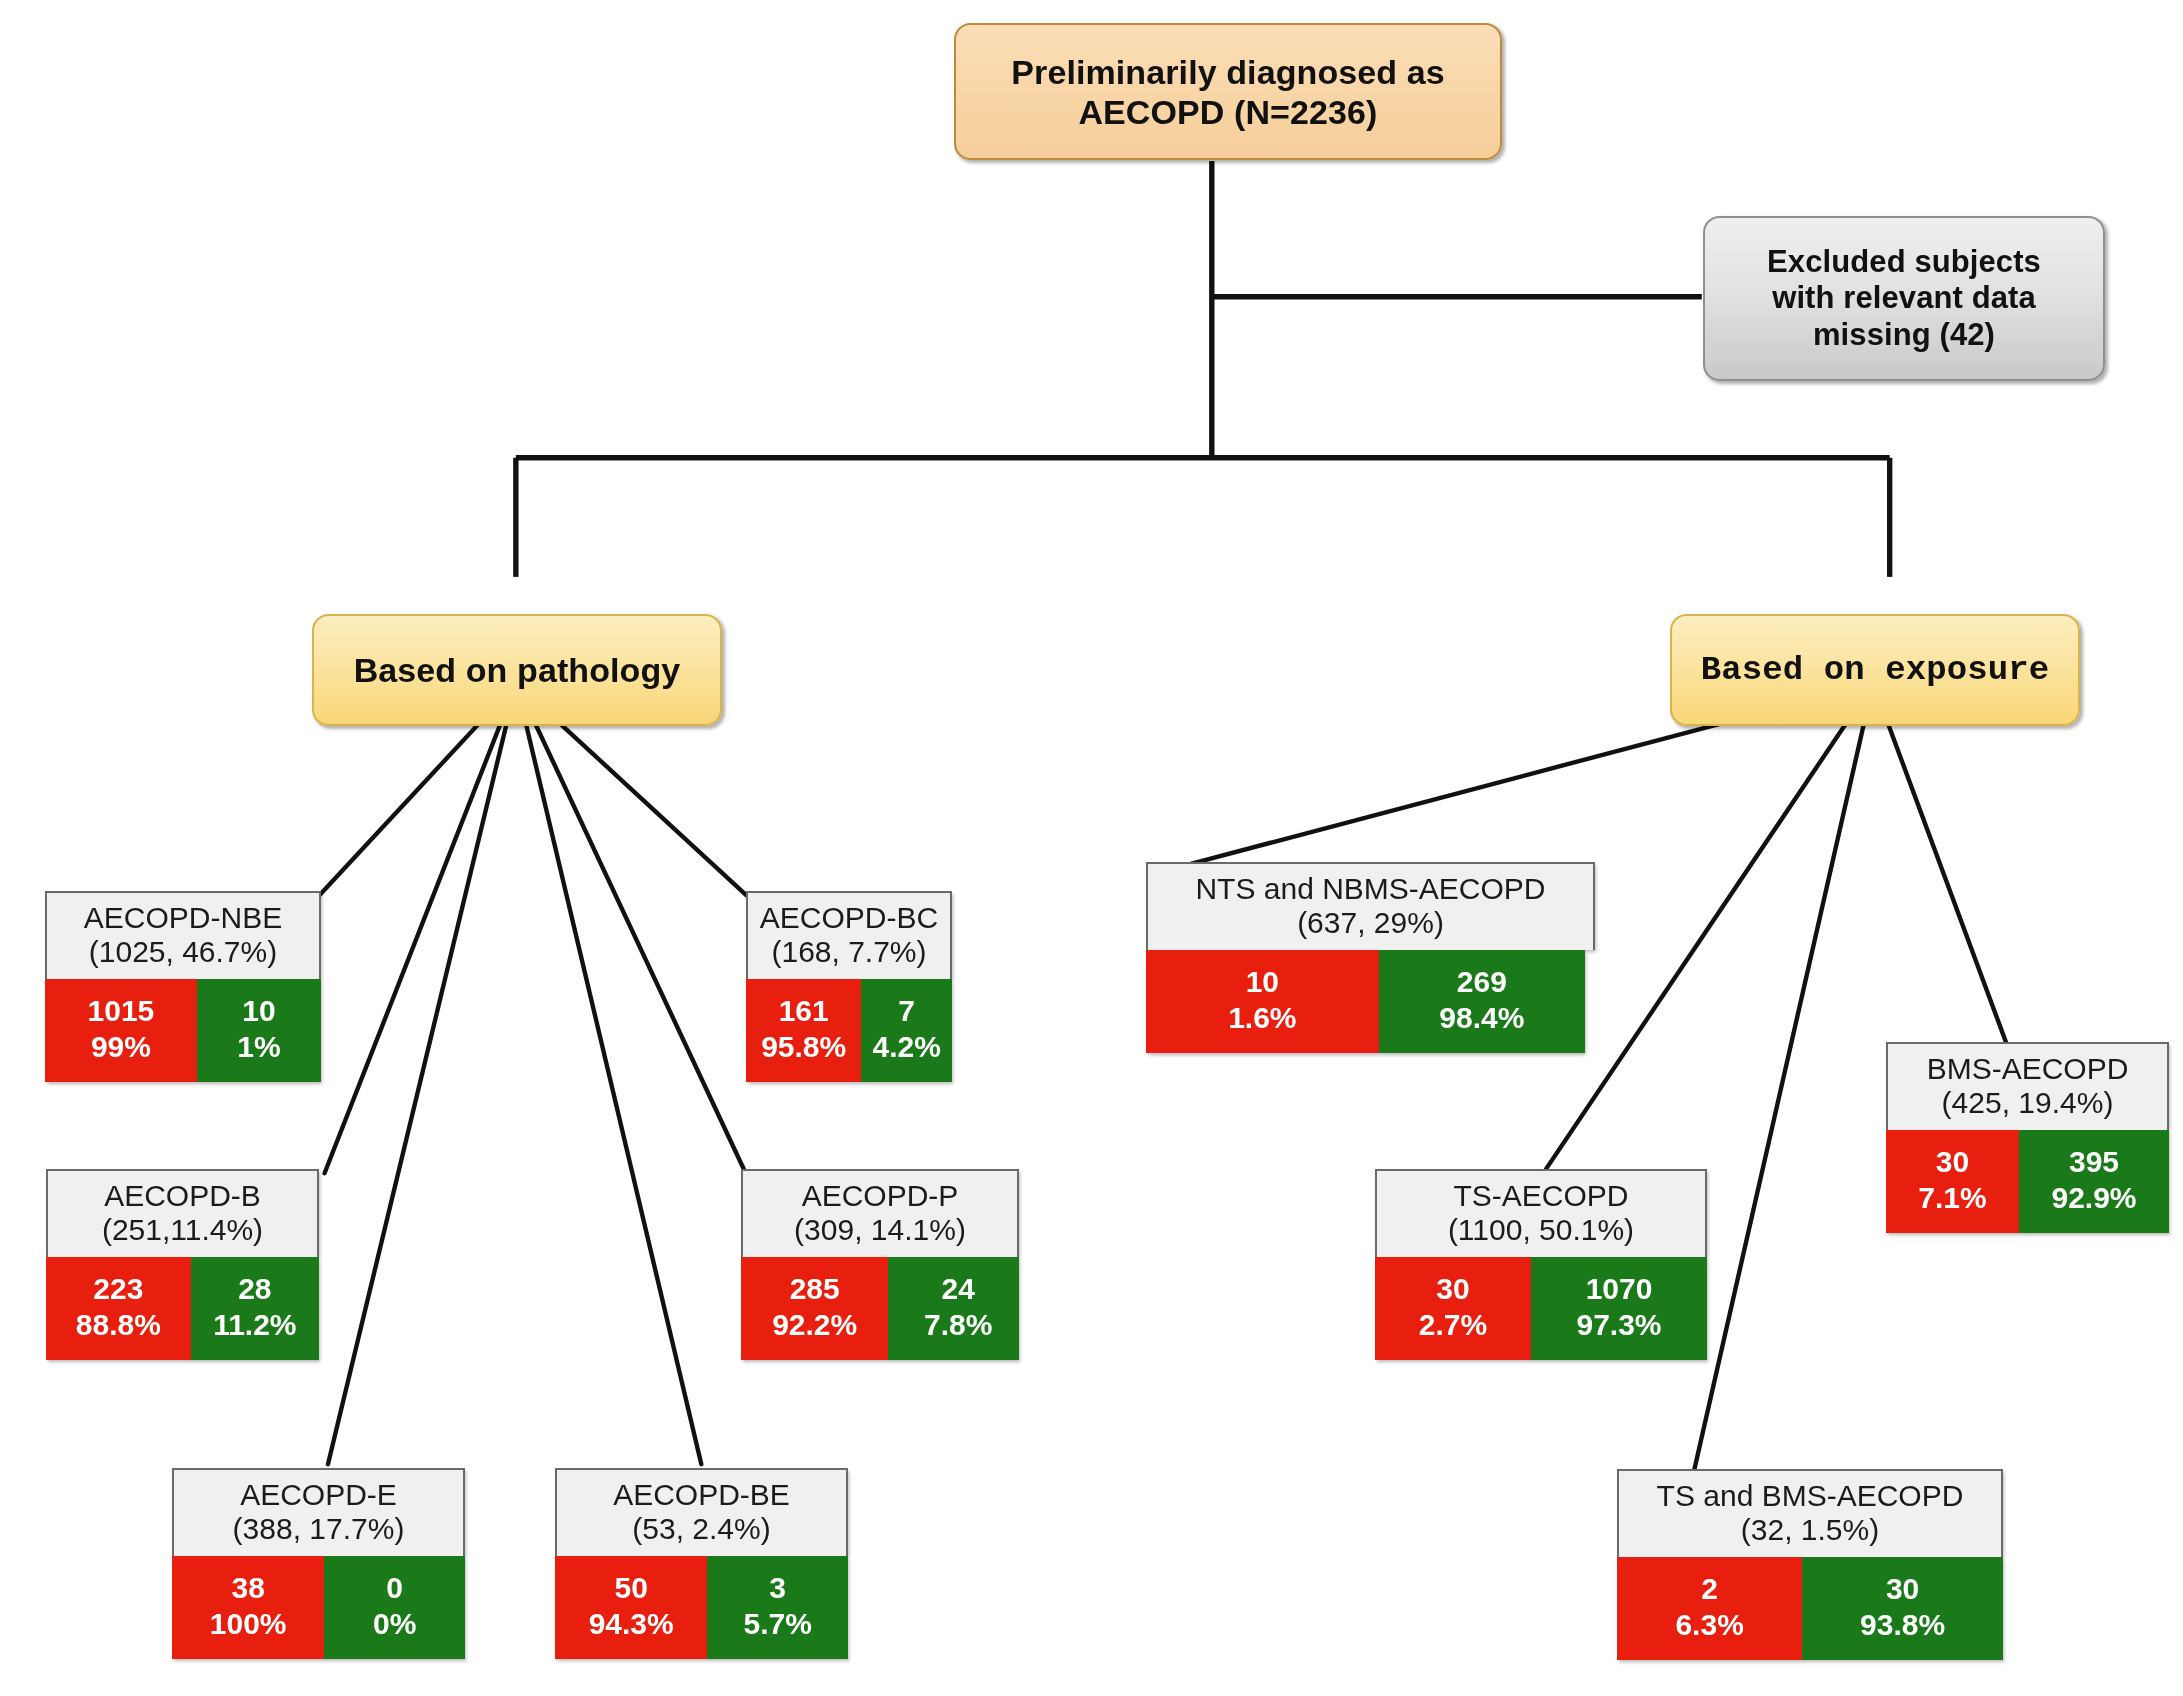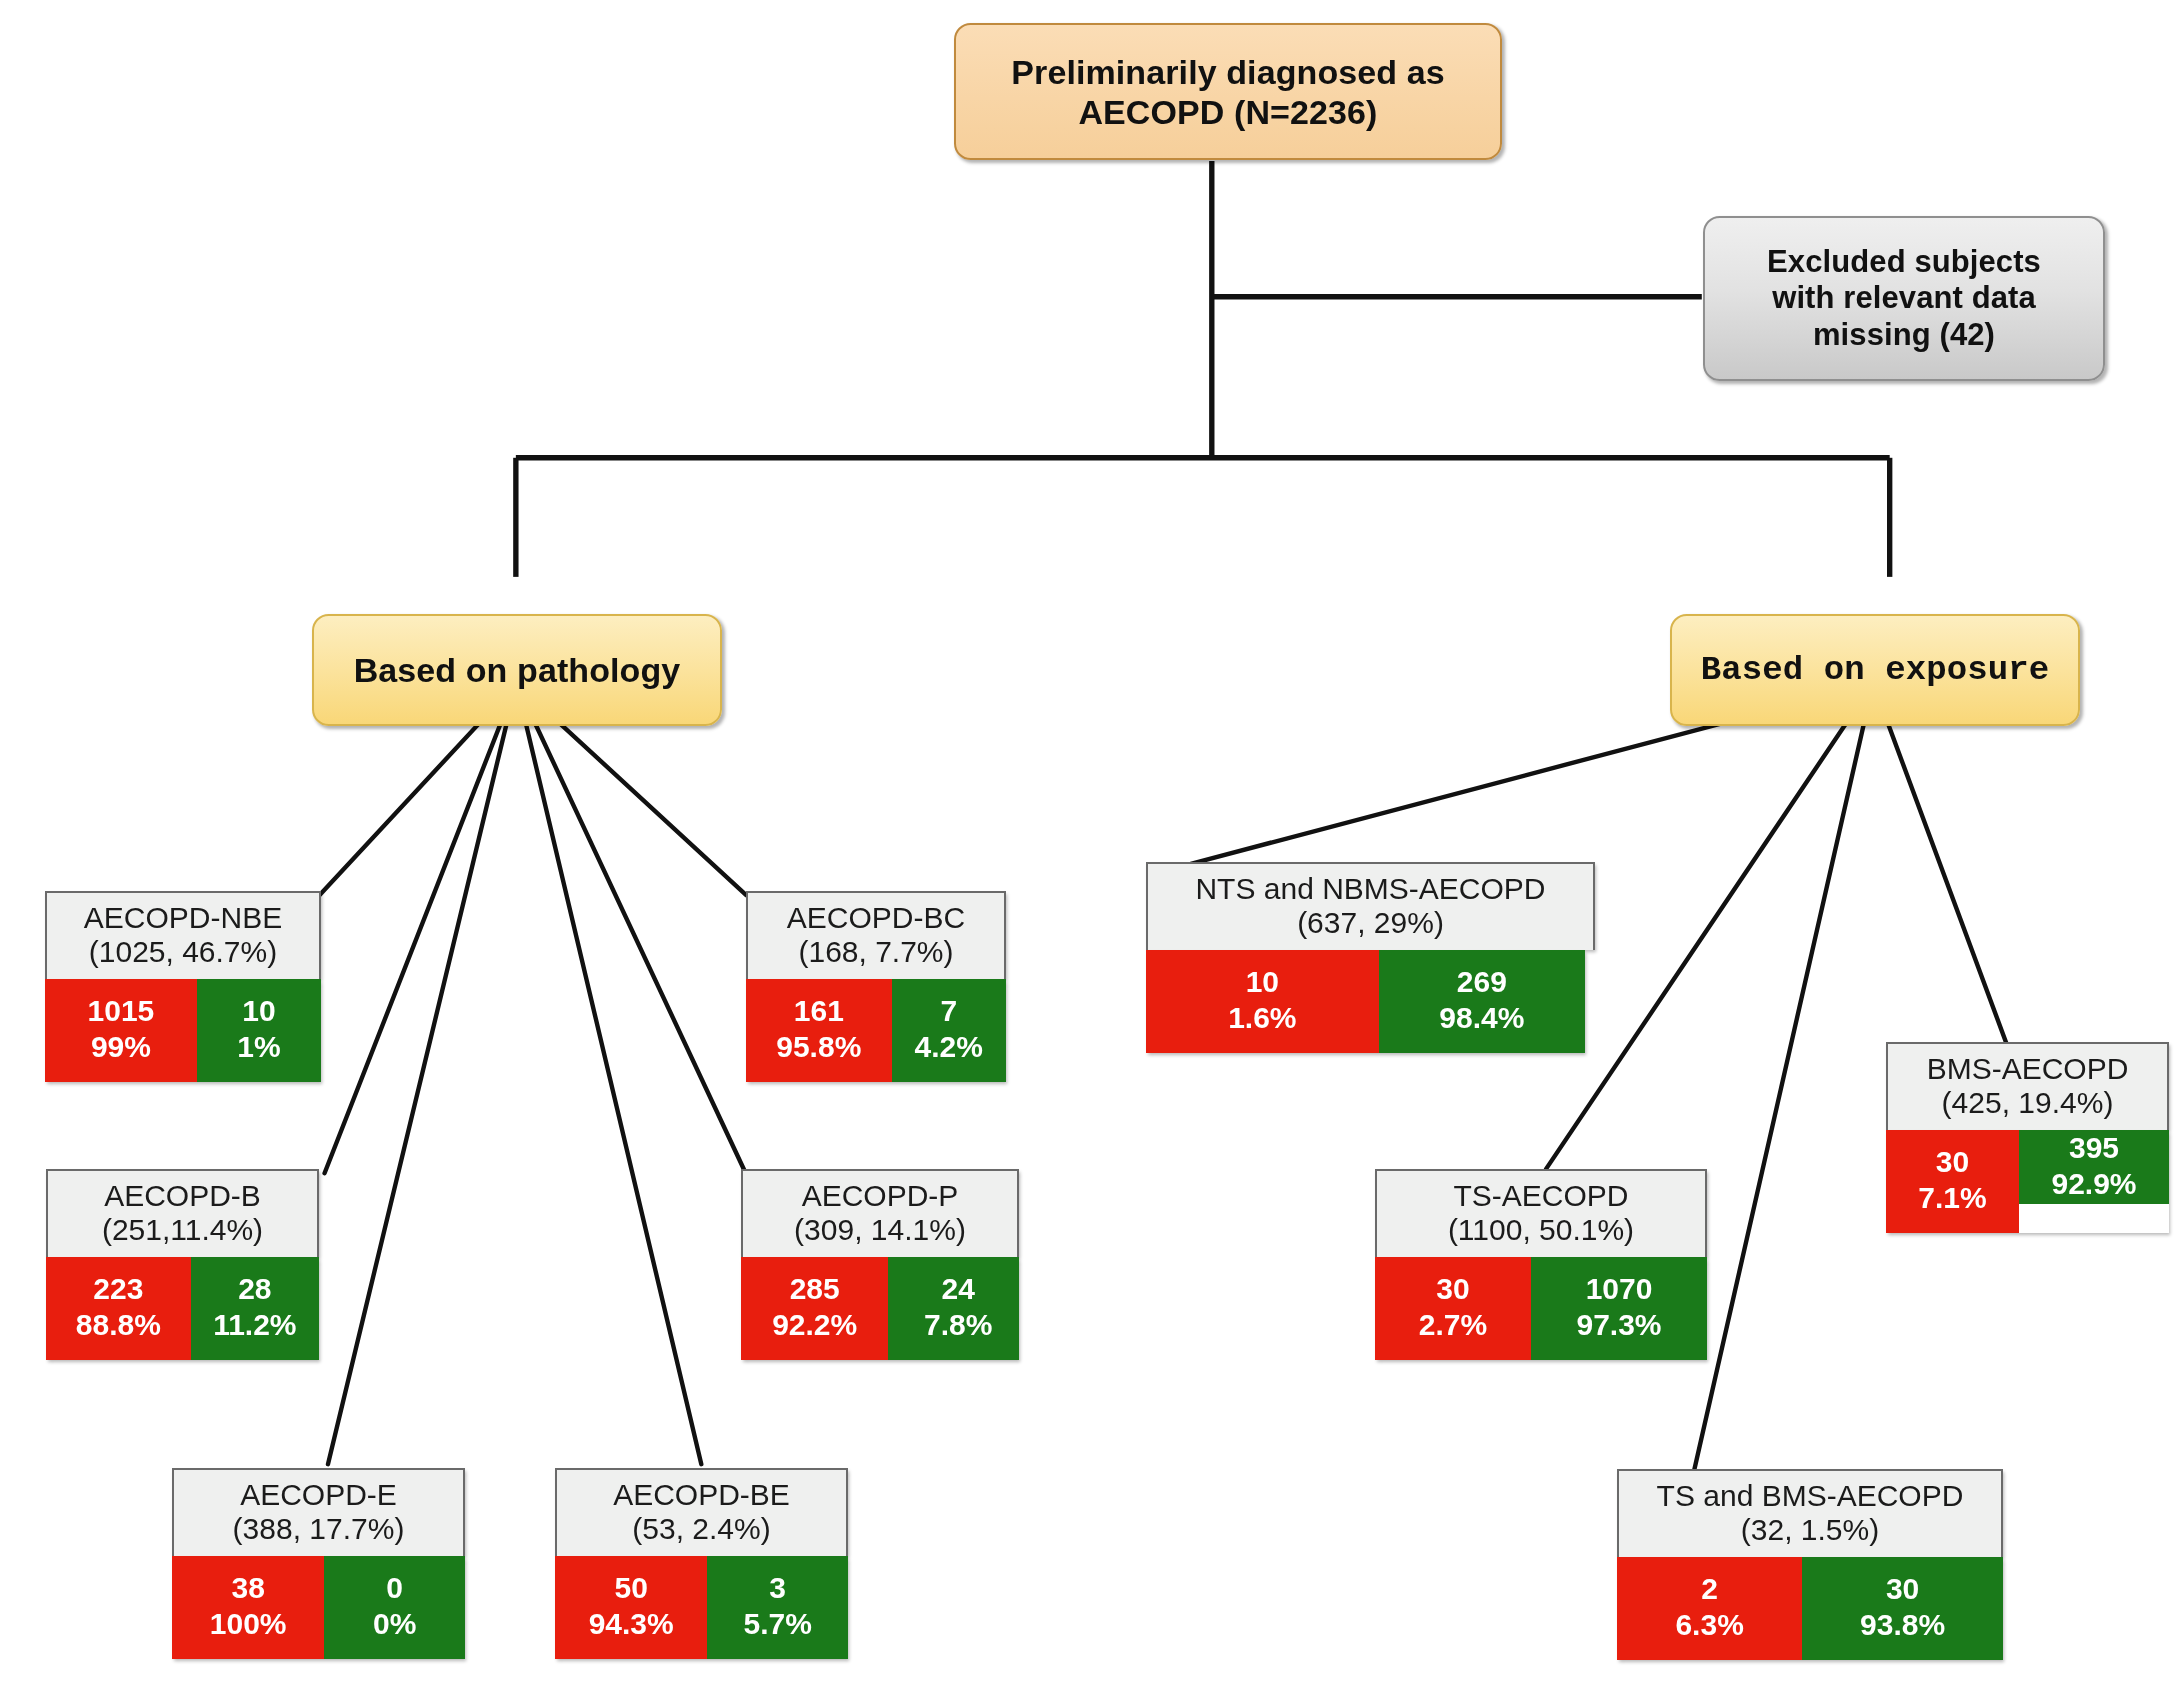--- a/index.html
+++ b/index.html
@@ -169,21 +169,21 @@
         <span class="n">1015</span>
         <span class="p">99%</span>
       </div>
       <div class="cell cell-green" style="width:45%;height:103px;">
         <span class="n">10</span>
         <span class="p">1%</span>
       </div>
     </div>
   </div>
 
-  <div class="card" style="left:746px; top:891px; width:260px;">
+  <div class="card" style="left:746px; top:891px; width:206px;">
     <div class="card-head">
       <span class="ttl">AECOPD-BC</span>
       <span class="sub">(168, 7.7%)</span>
     </div>
     <div class="card-split">
       <div class="cell cell-red" style="width:56%;height:103px;">
         <span class="n">161</span>
         <span class="p">95.8%</span>
       </div>
       <div class="cell cell-green" style="width:44%;height:103px;">
@@ -281,21 +281,21 @@
   <div class="card" style="left:1886px; top:1042px; width:283px;">
     <div class="card-head">
       <span class="ttl">BMS-AECOPD</span>
       <span class="sub">(425, 19.4%)</span>
     </div>
     <div class="card-split">
       <div class="cell cell-red" style="width:47%;height:103px;">
         <span class="n">30</span>
         <span class="p">7.1%</span>
       </div>
-      <div class="cell cell-green" style="width:53%;height:74px;">
+      <div class="cell cell-green" style="width:53%;height:103px;">
         <span class="n">395</span>
         <span class="p">92.9%</span>
       </div>
     </div>
   </div>
 
   <div class="card" style="left:1375px; top:1169px; width:332px;">
     <div class="card-head">
       <span class="ttl">TS-AECOPD</span>
       <span class="sub">(1100, 50.1%)</span>

